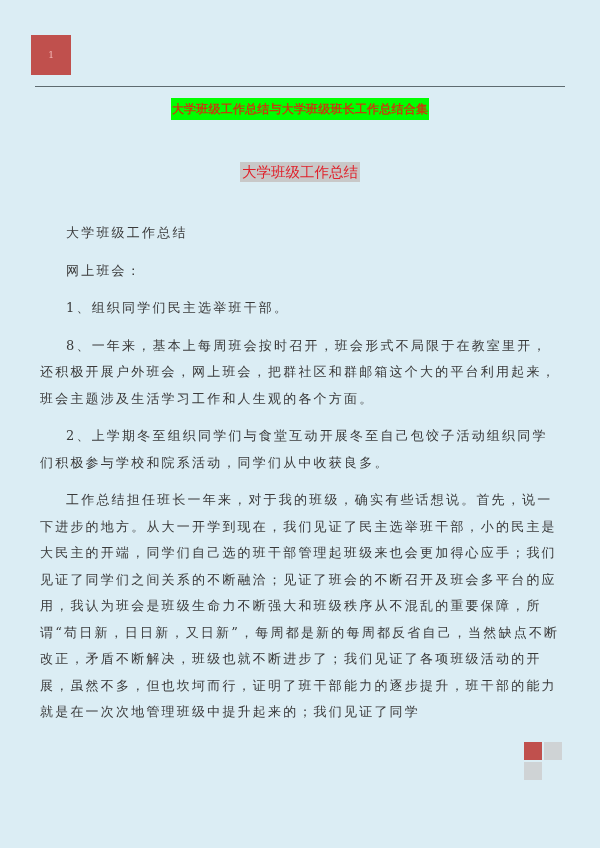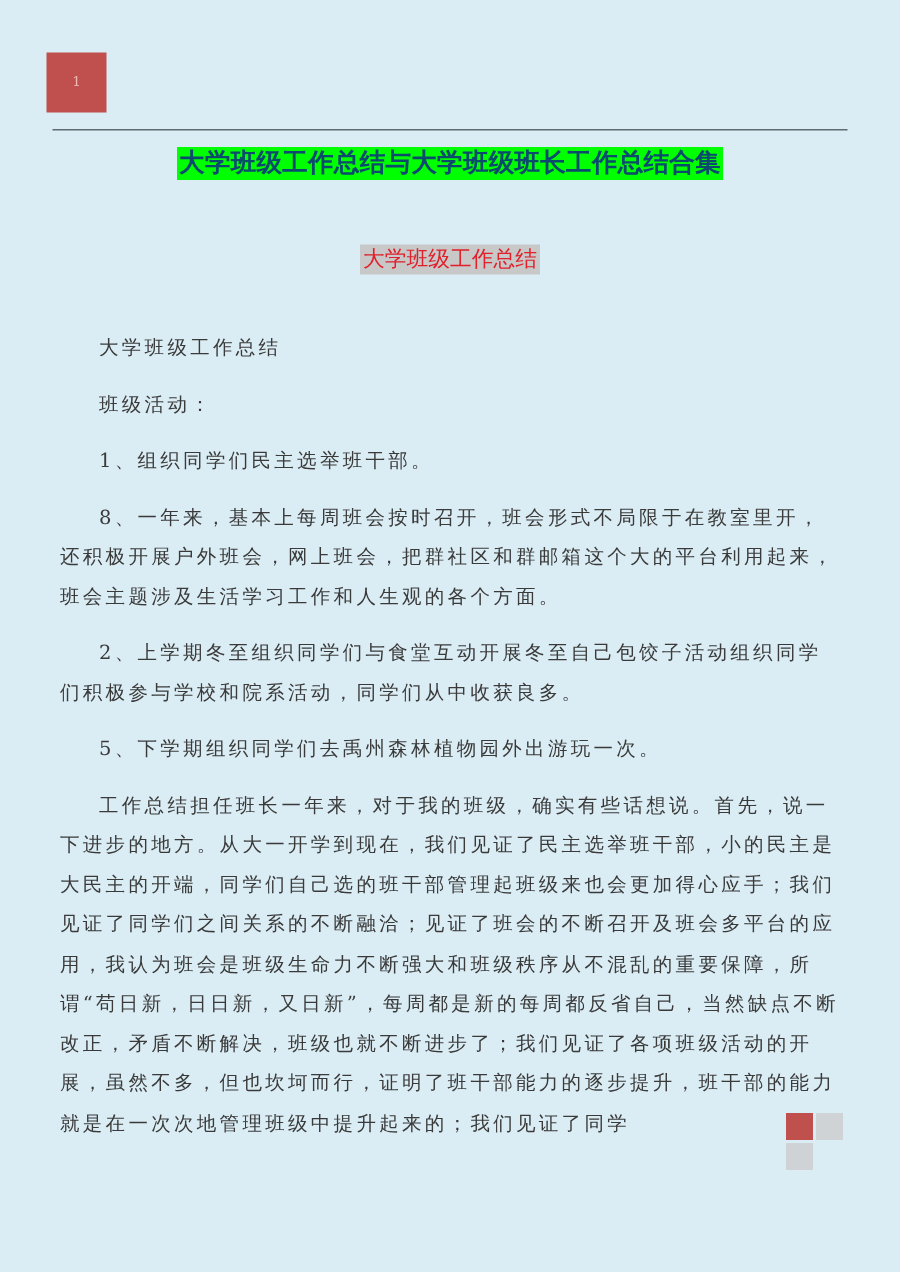--- a/index.html
+++ b/index.html
@@ -40,22 +40,22 @@
     .doc-title-wrap {
       position: absolute;
       top: 98px;
       left: 0;
       width: 600px;
       text-align: center;
     }
     .doc-title {
       display: inline-block;
       background: #00ff00;
-      color: #0c4a6e;
-      font-size: 17px;
+      color: #c2410c;
+      font-size: 12px;
       font-weight: bold;
       line-height: 22px;
       padding: 0 1px;
       letter-spacing: 0.2px;
       font-family: "DejaVu Serif", serif;
     }
     .section-title-wrap {
       position: absolute;
       top: 162px;
       left: 0;
@@ -110,23 +110,22 @@
 <div class="doc-title-wrap">
   <span class="doc-title">大学班级工作总结与大学班级班长工作总结合集</span>
 </div>
 
 <div class="section-title-wrap">
   <span class="section-title">大学班级工作总结</span>
 </div>
 
 <div class="body-text">
   <p class="para gap">大学班级工作总结</p>
-  <p class="para gap">班级活动：</p>
+  <p class="para gap">网上班会：</p>
   <p class="para gap">1、组织同学们民主选举班干部。</p>
   <p class="para gap">8、一年来，基本上每周班会按时召开，班会形式不局限于在教室里开，还积极开展户外班会，网上班会，把群社区和群邮箱这个大的平台利用起来，班会主题涉及生活学习工作和人生观的各个方面。</p>
   <p class="para gap">2、上学期冬至组织同学们与食堂互动开展冬至自己包饺子活动组织同学们积极参与学校和院系活动，同学们从中收获良多。</p>
-  <p class="para gap">5、下学期组织同学们去禹州森林植物园外出游玩一次。</p>
   <p class="para">工作总结担任班长一年来，对于我的班级，确实有些话想说。首先，说一下进步的地方。从大一开学到现在，我们见证了民主选举班干部，小的民主是大民主的开端，同学们自己选的班干部管理起班级来也会更加得心应手；我们见证了同学们之间关系的不断融洽；见证了班会的不断召开及班会多平台的应用，我认为班会是班级生命力不断强大和班级秩序从不混乱的重要保障，所谓“苟日新，日日新，又日新”，每周都是新的每周都反省自己，当然缺点不断改正，矛盾不断解决，班级也就不断进步了；我们见证了各项班级活动的开展，虽然不多，但也坎坷而行，证明了班干部能力的逐步提升，班干部的能力就是在一次次地管理班级中提升起来的；我们见证了同学</p>
 </div>
 
 <div class="deco deco-red"></div>
 <div class="deco deco-grey1"></div>
 <div class="deco deco-grey2"></div>
 
 </body></html>

